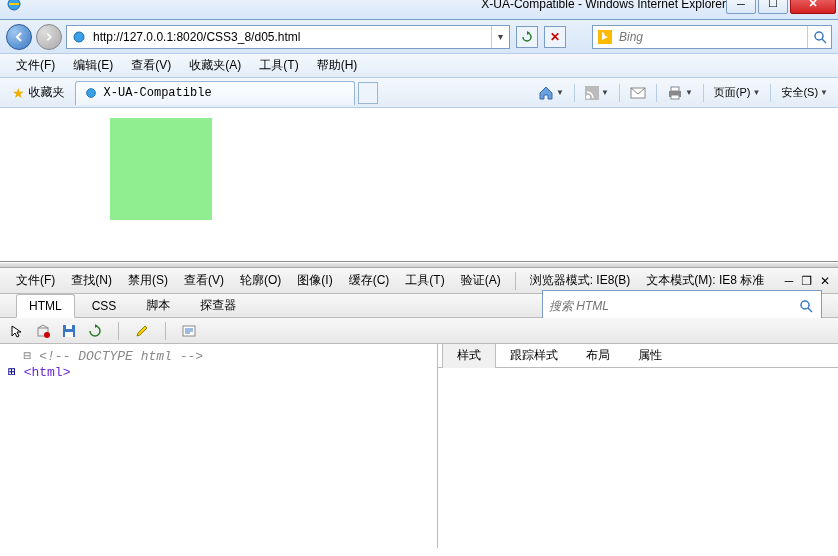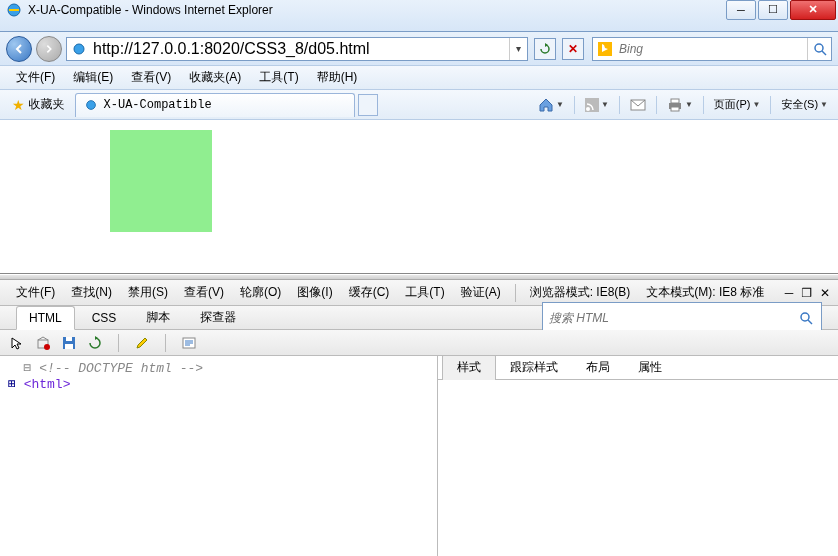--- a/index.html
+++ b/index.html
@@ -1,36 +1,36 @@
 <!DOCTYPE html>
 <html><head>
 <meta charset="utf-8">
 <style>
   * { box-sizing: border-box; margin: 0; padding: 0; }
   body { font-family: "Segoe UI", Tahoma, sans-serif; font-size: 12px; color: #000; width: 838px; height: 556px; background: #fff; overflow: hidden; }
   
   
-  .titlebar { height: 32px; background: linear-gradient(#e8f1fb, #d7e6f7); border-bottom: 1px solid #7a9cc6; display: flex; align-items: center; padding: 0 2px 12px 6px; }
+  .titlebar { height: 20px; background: linear-gradient(#e8f1fb, #d7e6f7); border-bottom: 1px solid #7a9cc6; display: flex; align-items: center; padding: 0 2px 12px 6px; text-align: right; }
   .titlebar .ie-icon { width: 16px; height: 16px; margin-right: 6px; }
   .titlebar .title { flex: 1; color: #000; font-size: 12px; }
   .win-btns { display: flex; gap: 2px; }
   .win-btn { width: 30px; height: 20px; border: 1px solid #7a9cc6; background: linear-gradient(#f7fafe,#dbe8f7); border-radius: 2px; display:flex; align-items:center; justify-content:center; font-size:11px; cursor:default;}
   .win-btn.close { width: 46px; background: linear-gradient(#f07070,#d32020); border-color:#a01010; color:#fff; font-weight:bold;}
   
   
   .navbar { height: 34px; background: linear-gradient(#e8f1fb,#d7e6f7); display:flex; align-items:center; padding: 2px 6px; gap:4px; border-bottom:1px solid #b8cde6;}
   .nav-circle { width:26px; height:26px; border-radius:50%; background:radial-gradient(circle at 30% 30%, #9ec7f0, #3a78c4); border:1px solid #2a5a9a; display:flex; align-items:center; justify-content:center; color:#fff; font-size:14px;}
   .nav-circle.fwd { background:radial-gradient(circle at 30% 30%, #ddd, #aaa); border-color:#888;}
   .addr-wrap { flex:1; display:flex; align-items:center; background:#fff; border:1px solid #7a9cc6; height:24px;}
   .addr-icon { width:16px; height:16px; margin:0 4px;}
-  .addr-input { flex:1; border:none; outline:none; font-size:16px; padding:2px;}
+  .addr-input { flex:1; border:none; outline:none; font-size:12px; padding:2px;}
   .addr-btn { width:18px; height:22px; border-left:1px solid #ccc; display:flex; align-items:center; justify-content:center; font-size:10px; color:#444;}
   .nav-refresh, .nav-stop { width:22px; height:22px; border:1px solid #7a9cc6; background:#eef4fb; display:flex; align-items:center; justify-content:center; margin-left:2px; font-size:12px;}
   .nav-stop { color:#c00; font-weight:bold;}
-  .search-wrap { width:240px; display:flex; align-items:center; background:#fff; border:1px solid #7a9cc6; height:24px; margin-left:4px;}
+  .search-wrap { width:240px; display:flex; align-items:center; background:#fff; border:1px solid #7a9cc6; height:24px; margin-left:22px;}
   .bing-logo { width:16px; height:16px; margin:0 4px; display:flex; align-items:center; justify-content:center;}
   .search-input { flex:1; border:none; outline:none; font-size:12px; font-style:italic; color:#666; padding:2px;}
   .search-btn { width:24px; height:22px; border-left:1px solid #ccc; display:flex; align-items:center; justify-content:center; color:#3a78c4;}
   
   
   .menubar { height:24px; background:linear-gradient(#f4f8fd,#e3edf8); border-bottom:1px solid #b8cde6; display:flex; align-items:center; padding:0 8px; gap:2px;}
   .menu-item { padding:3px 8px; cursor:default;}
   
   
   .favbar { height:30px; background:linear-gradient(#f4f8fd,#e3edf8); border-bottom:1px solid #b8cde6; display:flex; align-items:center; padding:0 6px; gap:4px;}

